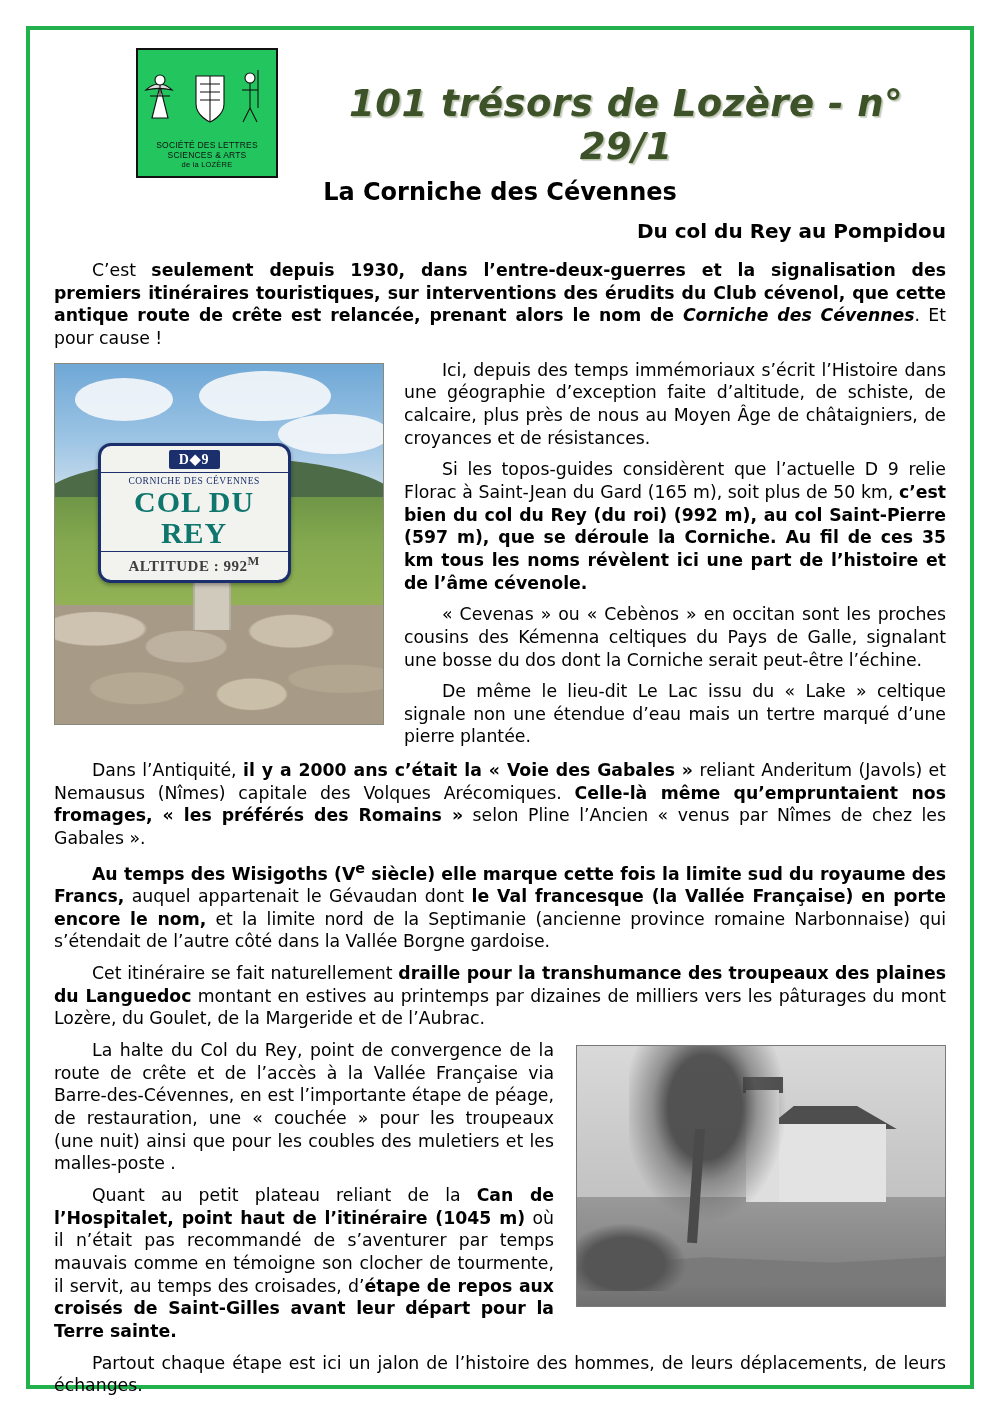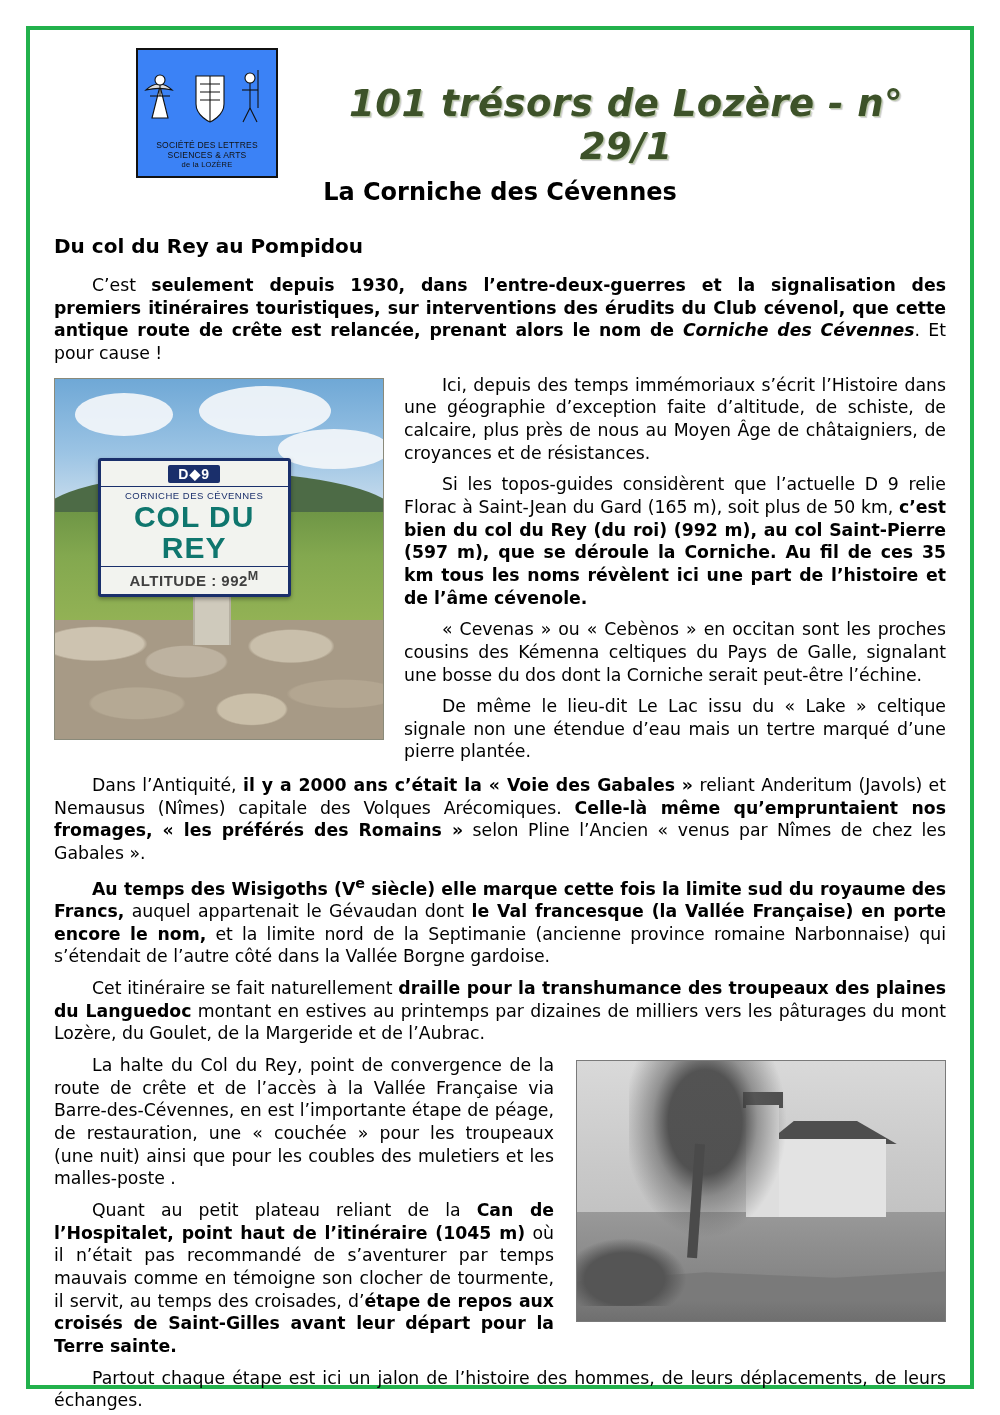--- a/index.html
+++ b/index.html
@@ -43,21 +43,21 @@
     gap: 18px;
     padding-top: 8px;
   }
   .logo-box {
     width: 142px;
     height: 130px;
     border: 2px solid #111;
     box-sizing: border-box;
     margin-left: 82px;
     position: relative;
-    background: #3b82f6;
+    background: #22c55e;
     flex: 0 0 auto;
   }
   .logo-art {
     position: absolute;
     left: 0; right: 0; top: 6px;
     height: 80px;
   }
   .logo-caption {
     position: absolute;
     bottom: 6px;
@@ -95,24 +95,24 @@
     font-weight: bold;
     font-size: 24px;
     color: #000;
   }
   .doc-subtitle {
     text-align: center;
     font-size: 19px;
     margin-top: 7px;
   }
   .doc-subtitle2 {
-    text-align: left;
+    text-align: right;
     font-weight: bold;
     font-size: 20px;
-    margin-top: 28px;
+    margin-top: 13px;
   }
 
   
   .body-text {
     font-size: 17.3px;
     line-height: 1.31;
     text-align: justify;
     margin-top: 16px;
     hyphens: auto;
   }
@@ -178,23 +178,23 @@
       radial-gradient(ellipse at 60% 75%, #cabfa9 0 12%, transparent 13%),
       radial-gradient(ellipse at 88% 62%, #b3a691 0 13%, transparent 14%);
   }
   .ph1-post {
     position: absolute; left: 48%; top: 30%; width: 34px; height: 44%;
     background: #cfcabc; transform: translateX(-50%);
     border-left: 2px solid #b6b0a2; border-right: 2px solid #b6b0a2;
   }
   .ph1-sign {
     position: absolute; left: 13%; top: 22%; width: 57%; 
-    background: #f2f3ef; border: 3px solid #1a2f6b; border-radius: 3px;
+    background: #f2f3ef; border: 3px solid #1a2f6b; border-radius: 13px;
     padding: 4px 0 5px 0; text-align: center;
-    font-family: Liberation Sans, sans-serif;
+    font-family: Liberation Serif, serif;
     box-shadow: 0 2px 4px rgba(0,0,0,.35);
   }
   .ph1-badge {
     display:inline-block; background:#1a2f6b; color:#fff;
     font-size: 14px; font-weight:bold; padding: 1px 10px; border-radius:2px;
     letter-spacing:1px;
   }
   .ph1-l1 { font-size: 9.5px; color:#1a2f6b; letter-spacing:.5px; margin-top:3px; border-top:1px solid #1a2f6b; padding-top:3px;}
   .ph1-l2 { font-size: 30px; font-weight:bold; color:#0f766e; letter-spacing:1px; line-height:1.05; }
   .ph1-l3 { font-size: 15px; font-weight:bold; color:#404040; letter-spacing:.5px; border-top:1px solid #1a2f6b; margin-top:2px; padding-top:2px;}

